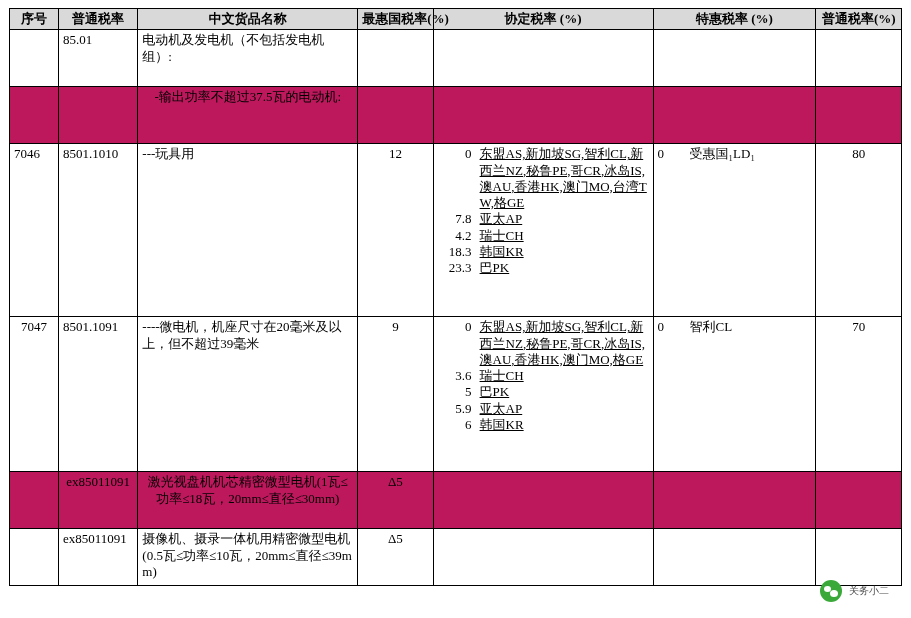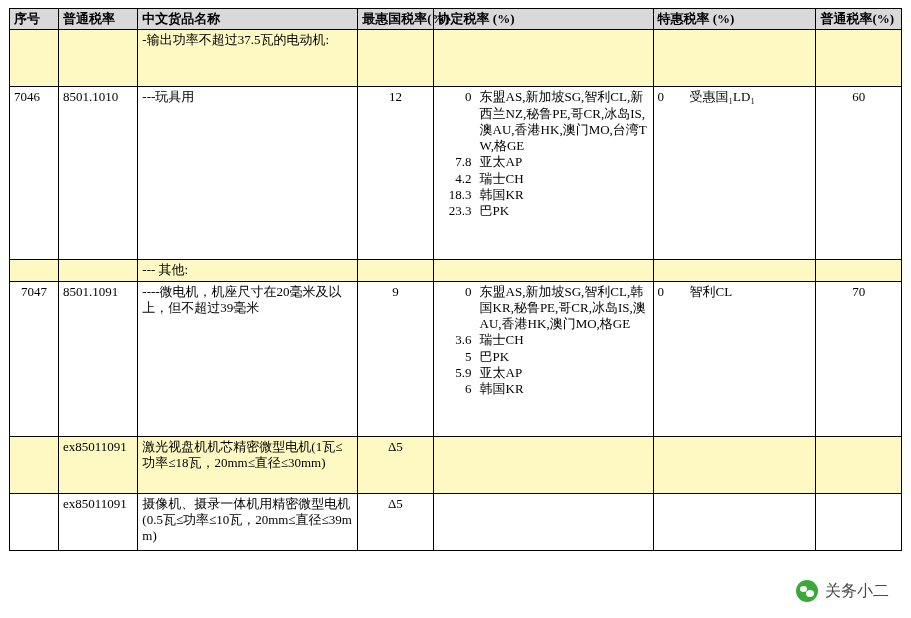--- a/index.html
+++ b/index.html
@@ -22,52 +22,53 @@
     table-layout: fixed;
   }
   #tariff-table td, #tariff-table th {
     border: 1px solid #000000;
     vertical-align: top;
     padding: 2px 4px;
     line-height: 1.25;
   }
   thead th {
     background: #d9d9d9;
-    text-align: left;
+    text-align: center;
     font-weight: bold;
     font-size: 13px;
     padding: 3px 2px;
     white-space: nowrap;
   }
   .col-seq    { width: 48px; }
   .col-code   { width: 78px; }
   .col-name   { width: 216px; }
   .col-mfn    { width: 74px; }
   .col-agree  { width: 216px; }
   .col-pref   { width: 160px; }
   .col-gen    { width: 84px; }
 
-  .shaded td { background: #fef9c3; }
+  .shaded td { background: #be185d; text-align: center; }
 
   .c-center { text-align: center; }
   .c-left   { text-align: left; }
   .rate-row {
     display: flex;
     align-items: flex-start;
     margin-bottom: 0px;
   }
   .rate-num {
     width: 34px;
     flex: 0 0 34px;
     text-align: right;
     padding-right: 8px;
   }
   .rate-txt {
     flex: 1 1 auto;
     word-break: break-all;
+    text-decoration: underline;
   }
   .pref-row {
     display: flex;
     align-items: flex-start;
   }
   .pref-num {
     width: 16px;
     flex: 0 0 16px;
     text-align: left;
   }
@@ -81,21 +82,21 @@
   .mid    { height: 52px; }
 
   .watermark {
     position: absolute;
     right: 22px;
     bottom: 16px;
     display: flex;
     align-items: center;
     gap: 7px;
     font-family: "Liberation Sans", sans-serif;
-    font-size: 16px;
+    font-size: 10px;
     color: #4a4a4a;
   }
   .wm-logo {
     width: 22px;
     height: 22px;
     border-radius: 50%;
     background: #3aa93a;
     position: relative;
     flex: 0 0 22px;
   }
@@ -138,20 +139,29 @@
       <th>序号</th>
       <th>普通税率</th>
       <th>中文货品名称</th>
       <th>最惠国税率(%)</th>
       <th>协定税率 (%)</th>
       <th>特惠税率 (%)</th>
       <th>普通税率(%)</th>
     </tr>
   </thead>
   <tbody id="table-body">
+      <tr>
+        <td class="c-left mid"></td>
+        <td class="c-left">85.01</td>
+        <td class="c-left name-cell">电动机及发电机（不包括发电机组）:</td>
+        <td class="c-center"></td>
+        <td></td>
+        <td></td>
+        <td class="c-center"></td>
+      </tr>
       <tr class="shaded">
         <td class="c-left mid"></td>
         <td class="c-left"></td>
         <td class="c-left name-cell">-输出功率不超过37.5瓦的电动机:</td>
         <td class="c-center"></td>
         <td></td>
         <td></td>
         <td class="c-center"></td>
       </tr>
       <tr>
@@ -180,40 +190,31 @@
             <span class="rate-num">23.3</span>
             <span class="rate-txt">巴PK</span>
           </div>
         </td>
         <td>
           <div class="pref-row">
             <span class="pref-num">0</span>
             <span class="pref-txt">受惠国₁LD₁</span>
           </div>
         </td>
-        <td class="c-center">60</td>
-      </tr>
-      <tr class="shaded">
-        <td class="c-left "></td>
-        <td class="c-left"></td>
-        <td class="c-left name-cell">--- 其他:</td>
-        <td class="c-center"></td>
-        <td></td>
-        <td></td>
-        <td class="c-center"></td>
+        <td class="c-center">80</td>
       </tr>
       <tr>
         <td class="c-left tall-b">7047</td>
         <td class="c-left">8501.1091</td>
         <td class="c-left name-cell">----微电机，机座尺寸在20毫米及以上，但不超过39毫米</td>
         <td class="c-center">9</td>
         <td>
           <div class="rate-row">
             <span class="rate-num">0</span>
-            <span class="rate-txt">东盟AS,新加坡SG,智利CL,韩国KR,秘鲁PE,哥CR,冰岛IS,澳AU,香港HK,澳门MO,格GE</span>
+            <span class="rate-txt">东盟AS,新加坡SG,智利CL,新西兰NZ,秘鲁PE,哥CR,冰岛IS,澳AU,香港HK,澳门MO,格GE</span>
           </div>
           <div class="rate-row">
             <span class="rate-num">3.6</span>
             <span class="rate-txt">瑞士CH</span>
           </div>
           <div class="rate-row">
             <span class="rate-num">5</span>
             <span class="rate-txt">巴PK</span>
           </div>
           <div class="rate-row">

